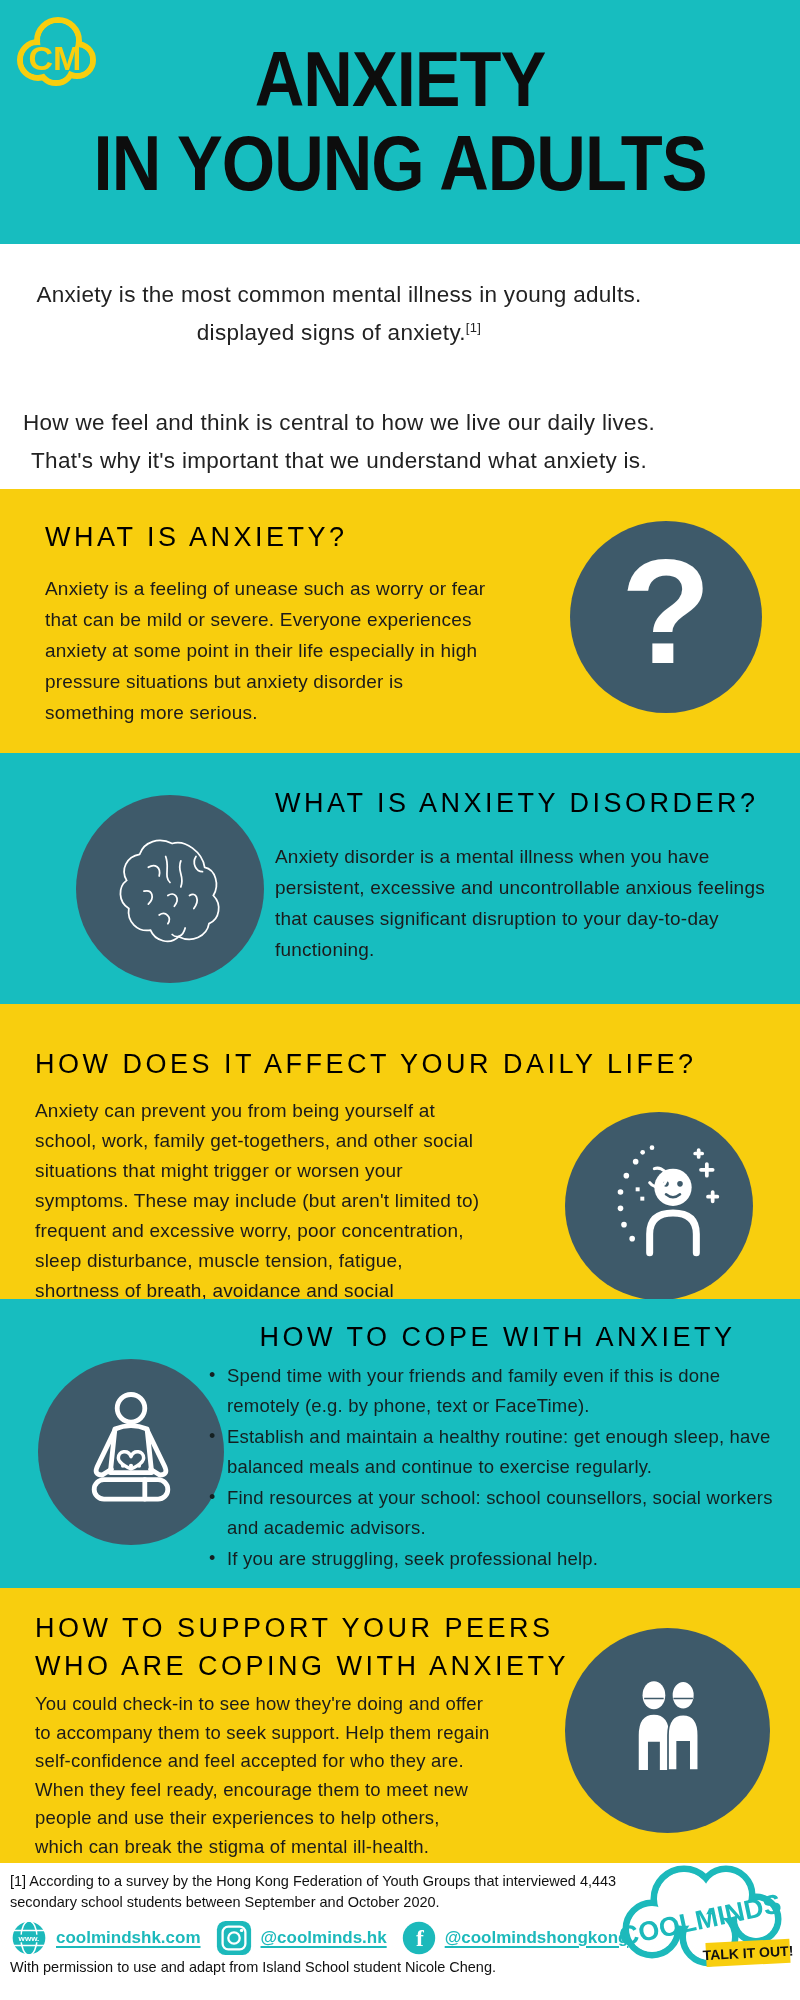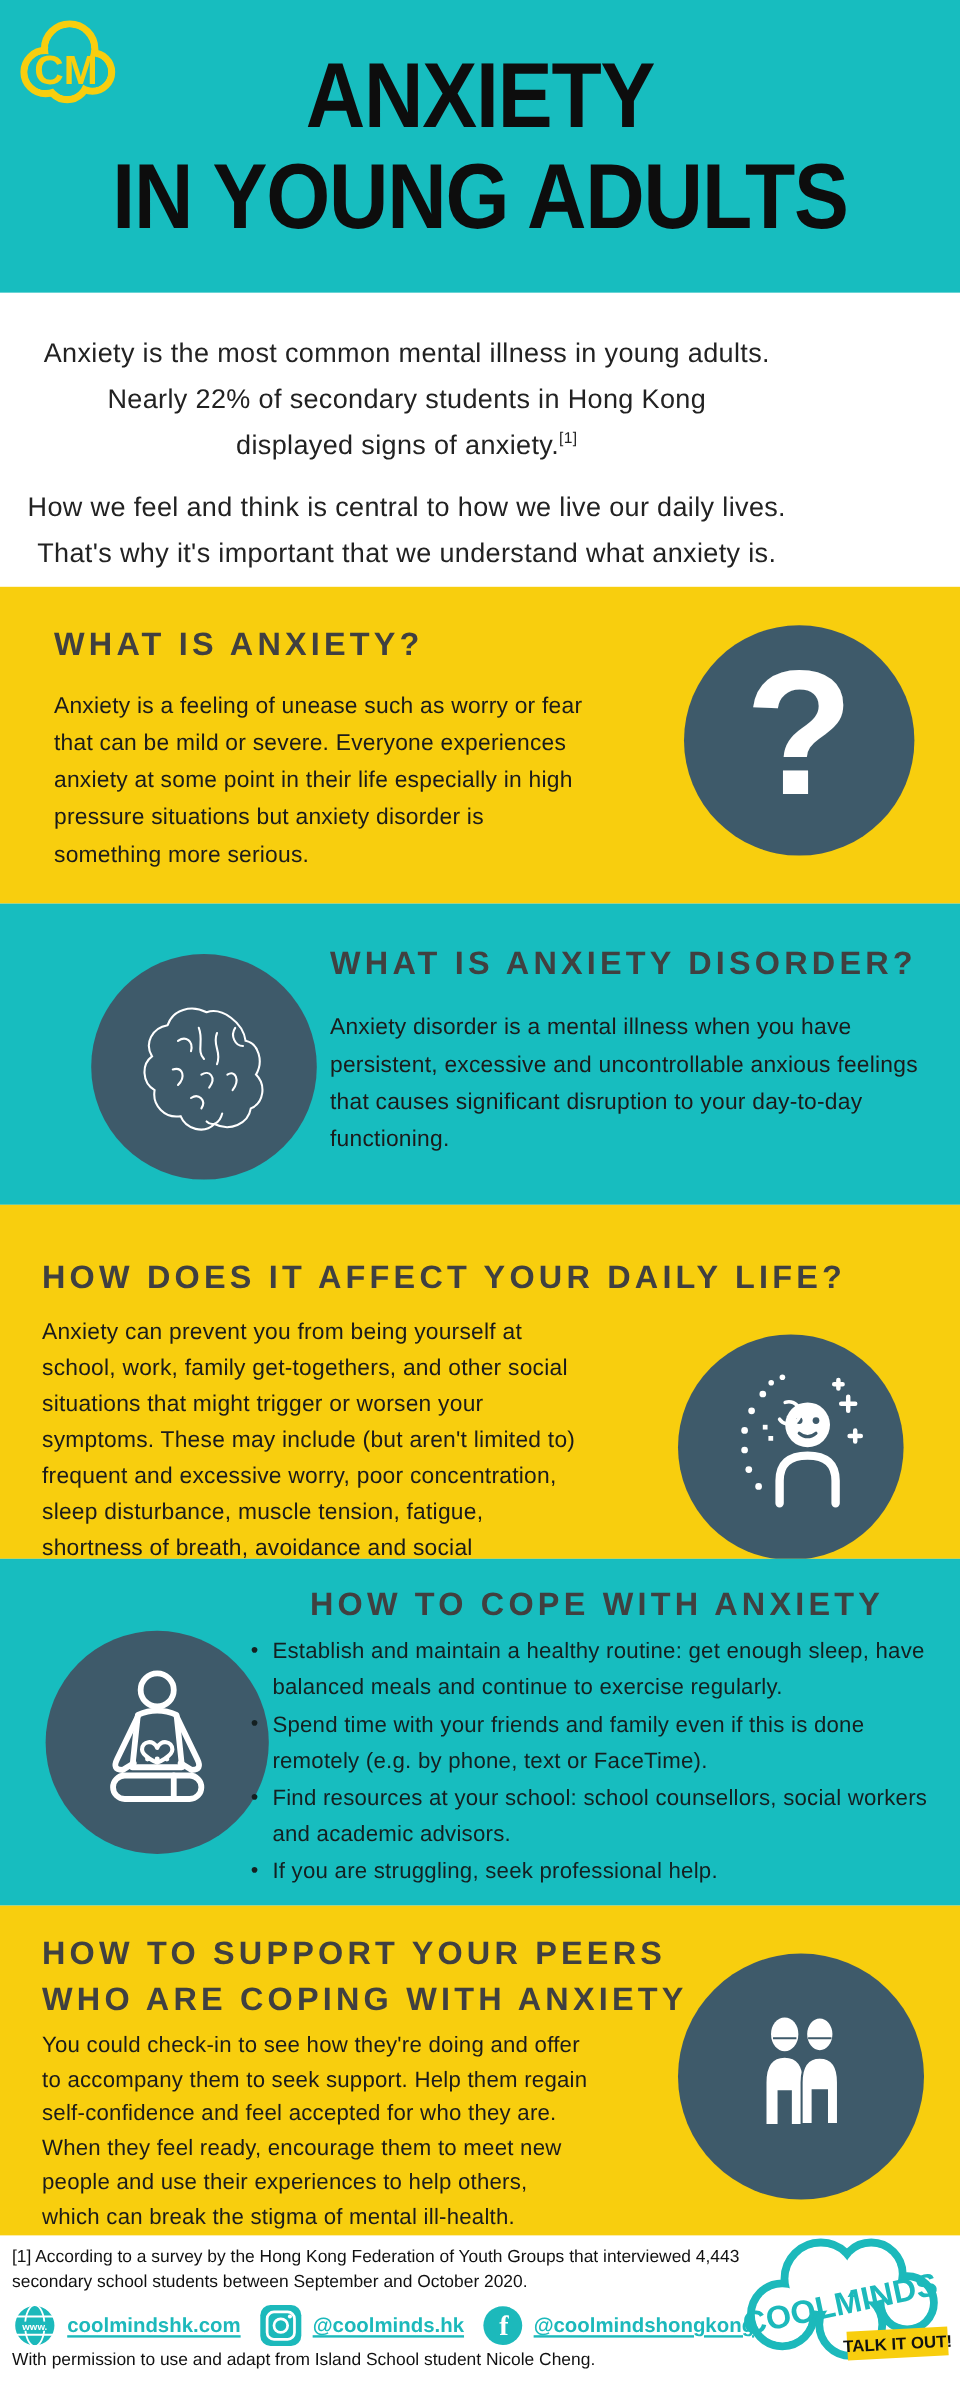--- a/index.html
+++ b/index.html
@@ -24,21 +24,21 @@
 
   
   .intro{height:245px;color:#222;}
   .intro-p{width:678px;text-align:center;font-size:22.5px;line-height:38px;letter-spacing:.3px;}
   .intro-p1{position:absolute;top:32px;}
   .intro-p2{position:absolute;top:160px;}
   .sup{font-size:13px;vertical-align:super;line-height:0;}
 
   
   .sec-title{
-    color:#404040;font-weight:700;font-size:27px;letter-spacing:3.5px;line-height:36px;
+    color:#000000;font-weight:400;font-size:27px;letter-spacing:3.5px;line-height:36px;
   }
   .body-text{color:#1b1b1b;font-size:19px;line-height:31px;letter-spacing:.2px;}
 
   .big-circle{
     position:absolute;border-radius:50%;background:#3E5A6A;
     display:flex;align-items:center;justify-content:center;
   }
 
   
   .sec1{height:264px;}
@@ -106,21 +106,20 @@
   </svg>
   <div class="main-title">
     <div>ANXIETY</div>
     <div>IN YOUNG ADULTS</div>
   </div>
 </div>
 
 <div class="section white intro">
   <div class="intro-p intro-p1">
     <div>Anxiety is the most common mental illness in young adults.</div>
-    <div>Nearly 22% of secondary students in Hong Kong</div>
     <div><span>displayed signs of anxiety.</span><span class="sup">[1]</span></div>
   </div>
   <div class="intro-p intro-p2">
     <div>How we feel and think is central to how we live our daily lives.</div>
     <div>That's why it's important that we understand what anxiety is.</div>
   </div>
 </div>
 
 <div class="section yellow sec1">
   <div class="sec-title">WHAT IS ANXIETY?</div>
@@ -199,22 +198,22 @@
         <path d="M60,64 c-2.5,-6.5 -11,-5 -11,1.2 c0,5 11,9.5 11,9.5 c0,0 11,-4.5 11,-9.5 c0,-6.2 -8.5,-7.7 -11,-1.2 Z" stroke-width="3"></path>
       </g>
       <g fill="#ffffff">
         <circle cx="53" cy="72" r="1.8"></circle>
           <circle cx="60" cy="72" r="1.8"></circle>
           <circle cx="67" cy="72" r="1.8"></circle>
       </g>
     </svg>
   </div>
   <ul class="bullets">
+    <li>Spend time with your friends and family even if this is done remotely (e.g. by phone, text or FaceTime).</li>
     <li>Establish and maintain a healthy routine:  get enough sleep, have balanced meals and continue to exercise regularly.</li>
-    <li>Spend time with your friends and family even if this is done remotely (e.g. by phone, text or FaceTime).</li>
     <li>Find resources at your school:  school counsellors, social workers and academic advisors.</li>
     <li>If you are struggling, seek professional help.</li>
   </ul>
 </div>
 
 <div class="section yellow sec5">
   <div class="sec-title title-l2">WHO ARE COPING WITH ANXIETY</div>
   <div class="sec-title title-l1">HOW TO SUPPORT YOUR PEERS</div>
   <div class="body-text">You could check-in to see how they're doing and offer to accompany them to seek support. Help them regain self-confidence and feel accepted for who they are. When they feel ready, encourage them to meet new people and use their experiences to help others, which can break the stigma of mental ill-health.</div>
   <div class="big-circle" style="left:565px;top:40px;width:205px;height:205px;">

